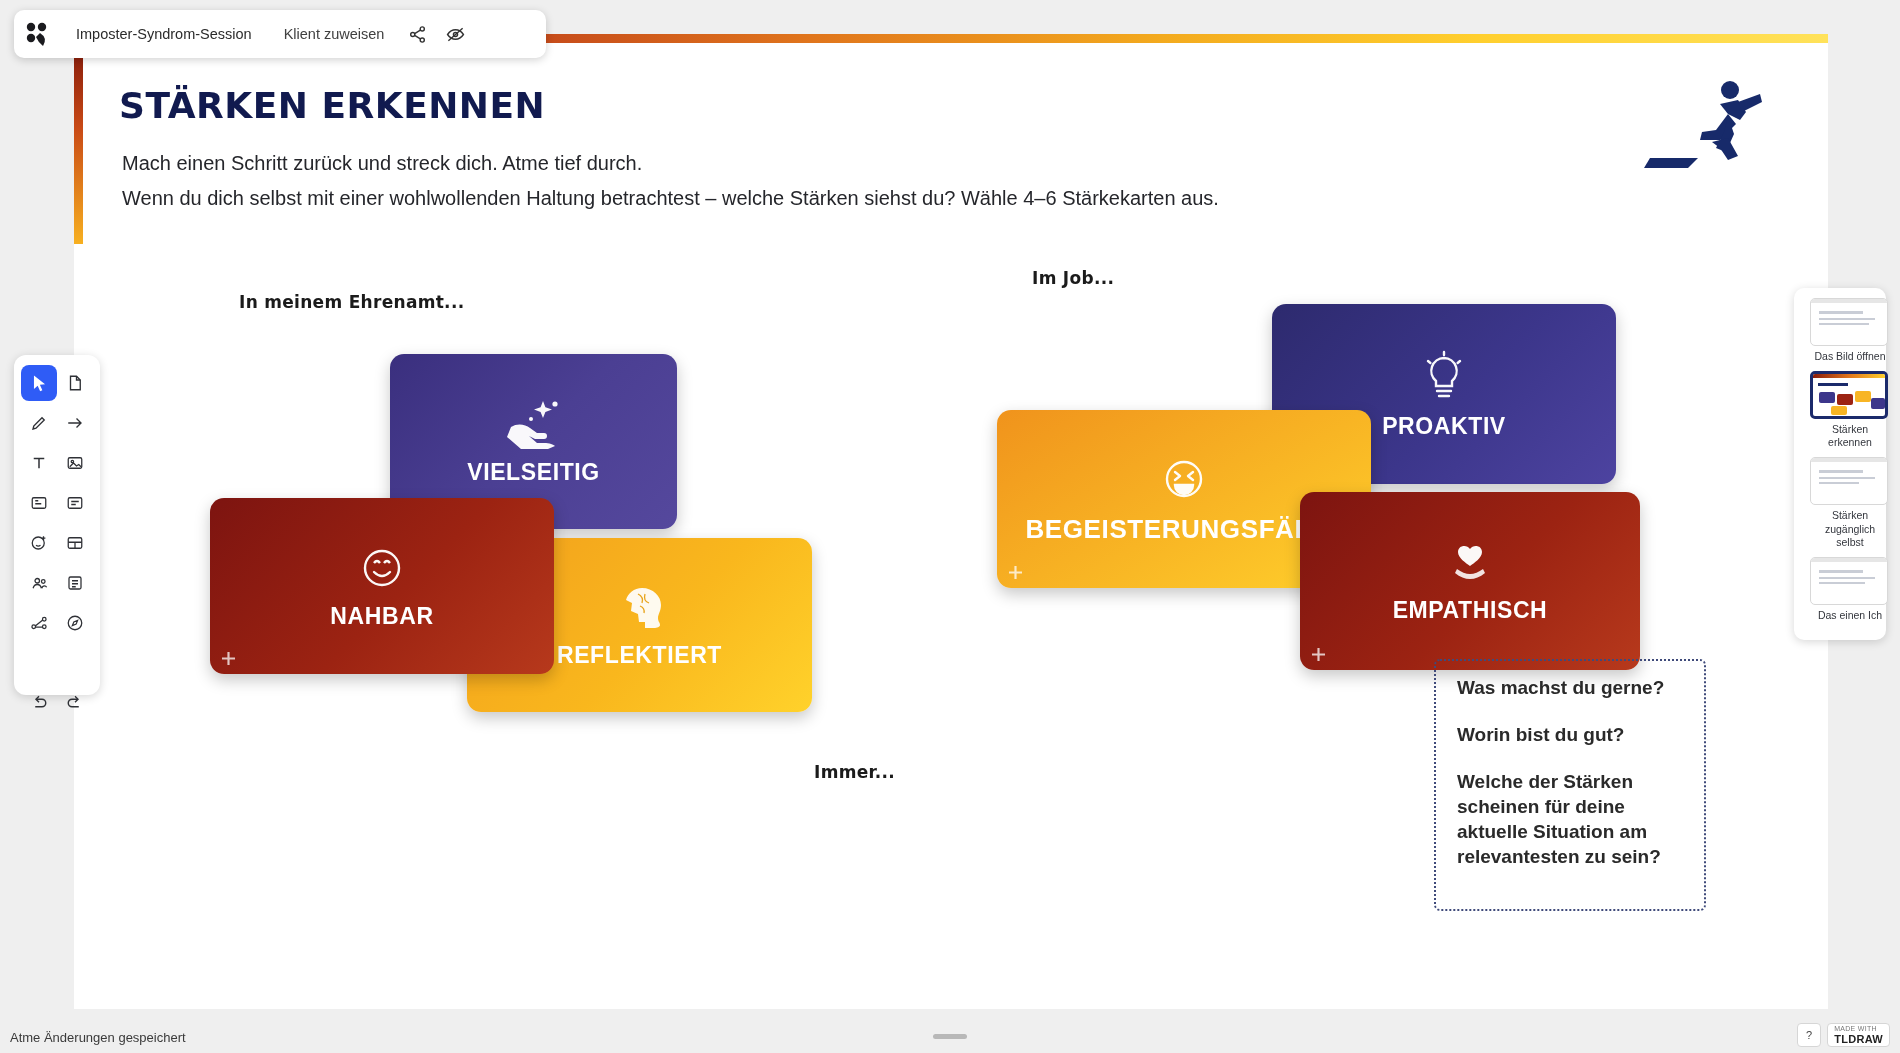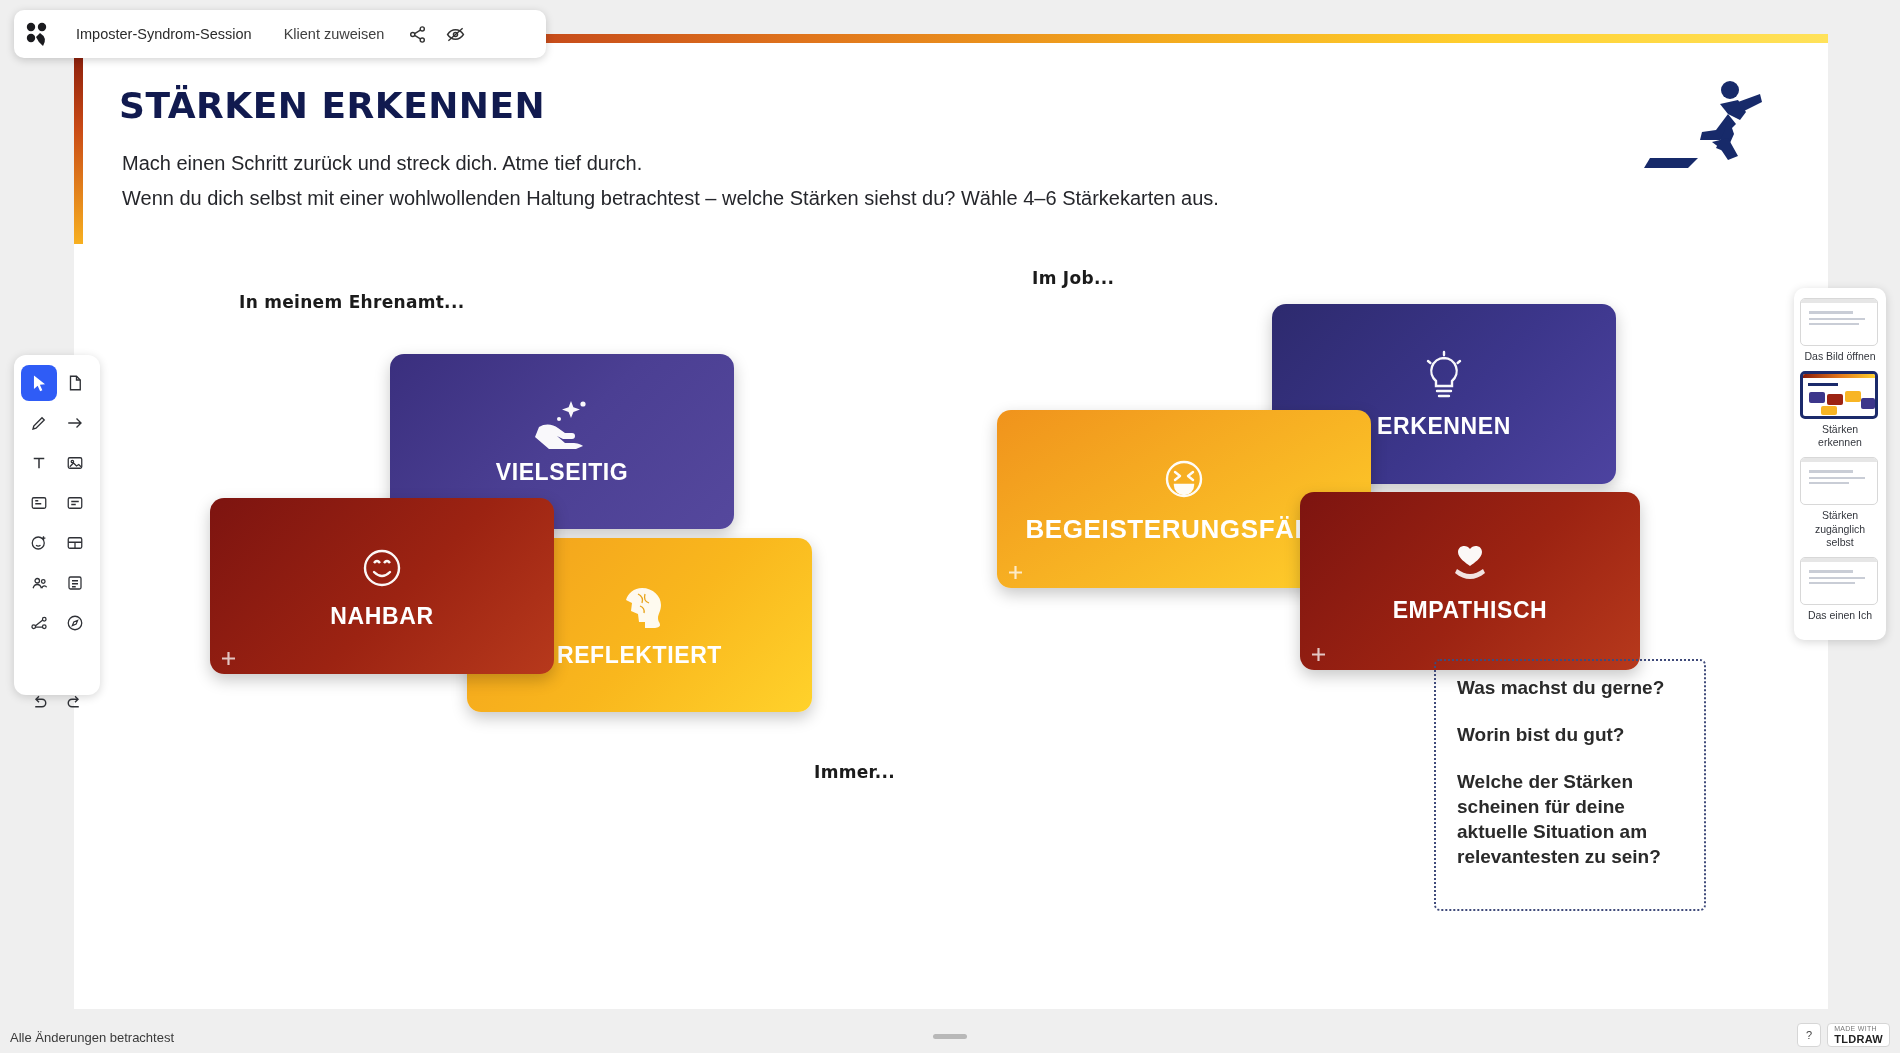--- a/index.html
+++ b/index.html
@@ -62,21 +62,21 @@
   }
   .tool.active { background: #2f5cf6; color: #ffffff; }
   .tool svg { display:block; }
   .tool-sep { grid-column: 1 / span 2; height: 10px; }
 
   
   #pages {
     position: absolute; right: 14px; top: 288px; width: 92px;
     background: #ffffff; border-radius: 10px;
     box-shadow: 0 2px 10px rgba(0,0,0,.16);
-    padding: 10px 6px; z-index: 40;
+    padding: 10px 16px; z-index: 40;
   }
   .page-item { width: 80px; margin: 0 auto 8px; text-align: center; cursor: pointer; }
   .page-thumb {
     width: 78px; height: 48px; border-radius: 5px; background: #fff;
     border: 1px solid #d8d8d8; position: relative; overflow: hidden;
   }
   .page-item.selected .page-thumb { border: 3px solid #1b2a6b; }
   .page-label { font-size: 10.5px; color: #33363d; line-height: 1.25; margin-top: 4px; }
   .thumb-line { position: absolute; background: #c9cdd6; }
   .th-band { position:absolute; left:0; top:0; width:100%; height:5px;
@@ -177,21 +177,21 @@
         <path d="M86 38 L74 54 L60 56 L58 64 L78 64 L94 48 Z"></path>
         <path d="M86 40 L92 58 L84 76 L74 72 L82 56 Z"></path>
         <path d="M8 82 L56 82 L46 92 L2 92 Z"></path>
         <path d="M70 66 L86 62 L96 80 L86 84 L78 72 Z"></path>
       </svg>
 
       <div class="sect-label" style="left:165px; top:250px;">In meinem Ehrenamt...</div>
       <div class="sect-label" style="left:958px; top:226px;">Im Job...</div>
       <div class="sect-label" style="left:740px; top:720px;">Immer...</div>
 
-      <div class="card c-blue" style="left:316px; top:312px; width:344px; height:175px;">
+      <div class="card c-blue" style="left:316px; top:312px; width:287px; height:175px;">
         <svg class="cicon" width="62" height="52" viewBox="0 0 62 52" fill="#fff">
           <path d="M40 4 l2.4 6.2 L49 12.6 l-6.6 2.4 L40 21 l-2.4-6 L31 12.6 l6.6-2.4z"></path>
           <circle cx="52" cy="7" r="2.6"></circle>
             <circle cx="28" cy="22" r="2"></circle>
           <path d="M8 30 c6-4 14-3 19 1 l7 5 h7 a3 3 0 0 1 0 6 h-9 l-6-3 8 7 h9 c5 0 9 3 9 3 l-7 3 H18 L4 40z"></path>
         </svg>
         <div class="cname">VIELSEITIG</div>
       </div>
 
       <div class="card c-amber" style="left:393px; top:496px; width:345px; height:174px;">
@@ -216,21 +216,21 @@
             <path d="M5 0h2v5h5v2H7v5H5V7H0V5h5z"></path>
           </svg>
       </div>
 
       <div class="card c-indigo" style="left:1198px; top:262px; width:344px; height:180px;">
         <svg class="cicon" width="48" height="54" viewBox="0 0 48 54" fill="none" stroke="#fff" stroke-width="2.4">
           <path d="M24 9 a13 13 0 0 1 8 23 v5 H16 v-5 A13 13 0 0 1 24 9z"></path>
           <path d="M17 42 h14 M19 47 h10" stroke-linecap="round"></path>
           <path d="M24 3 v3 M8 12 l2.4 2 M40 12 l-2.4 2" stroke-linecap="round"></path>
         </svg>
-        <div class="cname">ERKENNEN</div>
+        <div class="cname">PROAKTIV</div>
       </div>
 
       <div class="card c-orange" style="left:923px; top:368px; width:374px; height:178px;">
         <svg class="cicon" width="50" height="50" viewBox="0 0 50 50" fill="none" stroke="#fff" stroke-width="2.4">
           <circle cx="25" cy="25" r="17"></circle>
           <path d="M16 18 l5 4 -5 4 M34 18 l-5 4 5 4" stroke-linecap="round" stroke-linejoin="round"></path>
           <path d="M16 31 h18 a9 9 0 0 1 -18 0z" fill="#fff"></path>
         </svg>
         <div class="cname" style="font-size:26px;">BEGEISTERUNGSFÄHIG</div>
         <svg class="handle" viewBox="0 0 12 12" fill="currentColor">
@@ -424,21 +424,21 @@
       <div class="page-thumb">
         <div class="th-band" style="background:#e6e6e6;height:4px;"></div>
         <div class="thumb-line" style="left:8px;top:12px;width:44px;height:3px;"></div>
         <div class="thumb-line" style="left:8px;top:19px;width:56px;height:2px;"></div>
         <div class="thumb-line" style="left:8px;top:24px;width:46px;height:2px;"></div>
       </div>
       <div class="page-label">Das einen Ich</div>
     </div>
   </div>
 
-  <div id="savedtext">Alle Änderungen betrachtest</div>
+  <div id="savedtext">Atme Änderungen gespeichert</div>
   <div id="grabber"></div>
   <div id="madewith">
     <div id="zoomchip">?</div>
     <div id="tldraw-badge">
       <div>
         <div class="tl-made">MADE WITH</div>
         <div class="tl-name">TLDRAW</div>
       </div>
     </div>
   </div>

